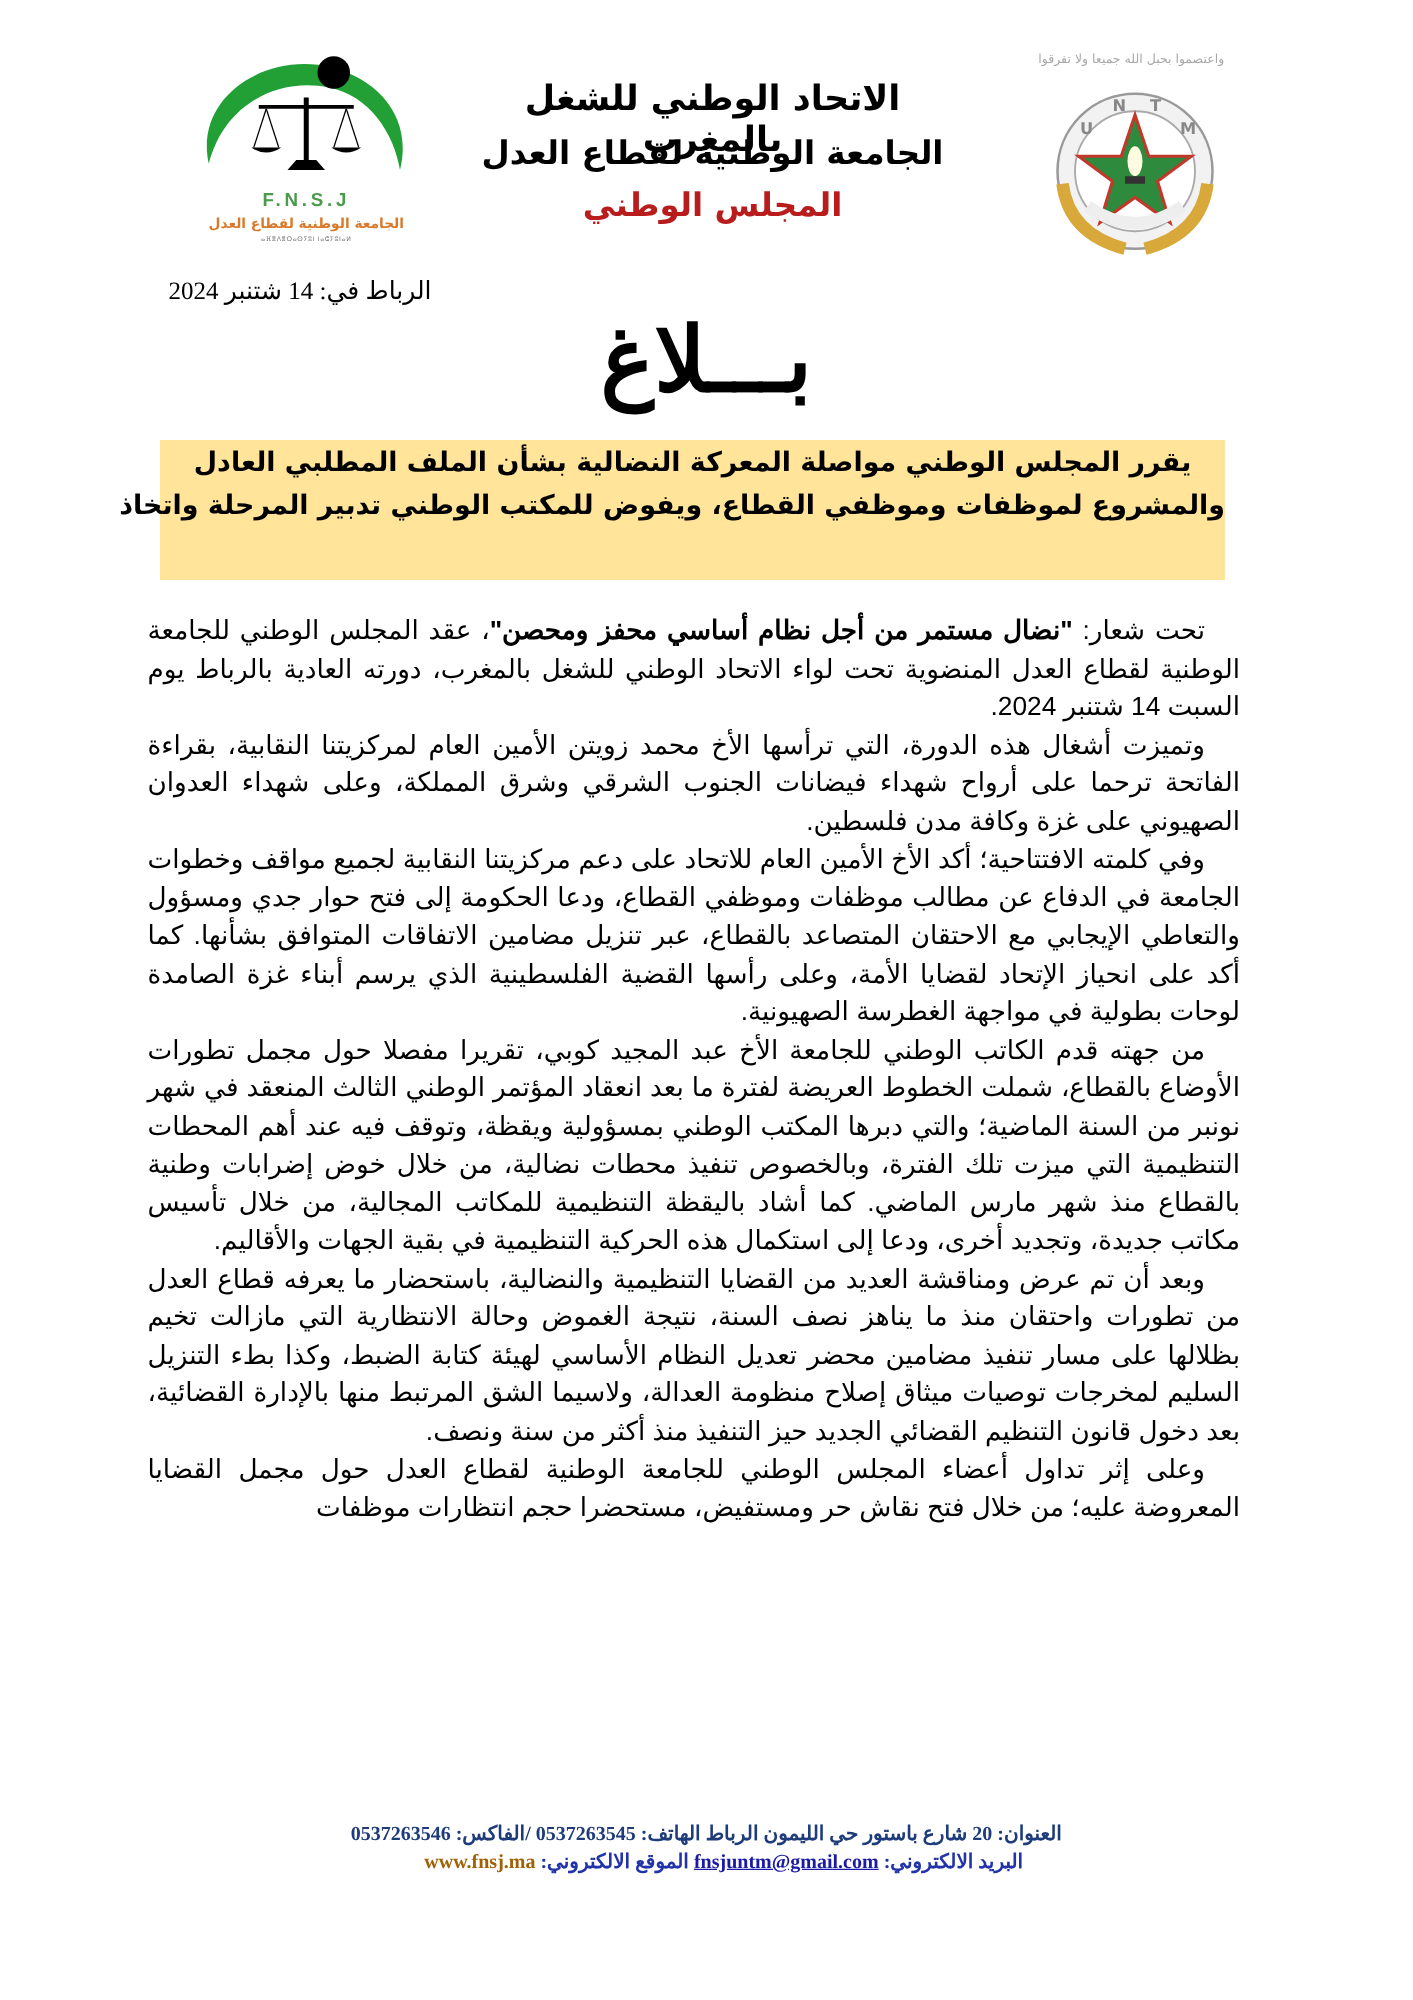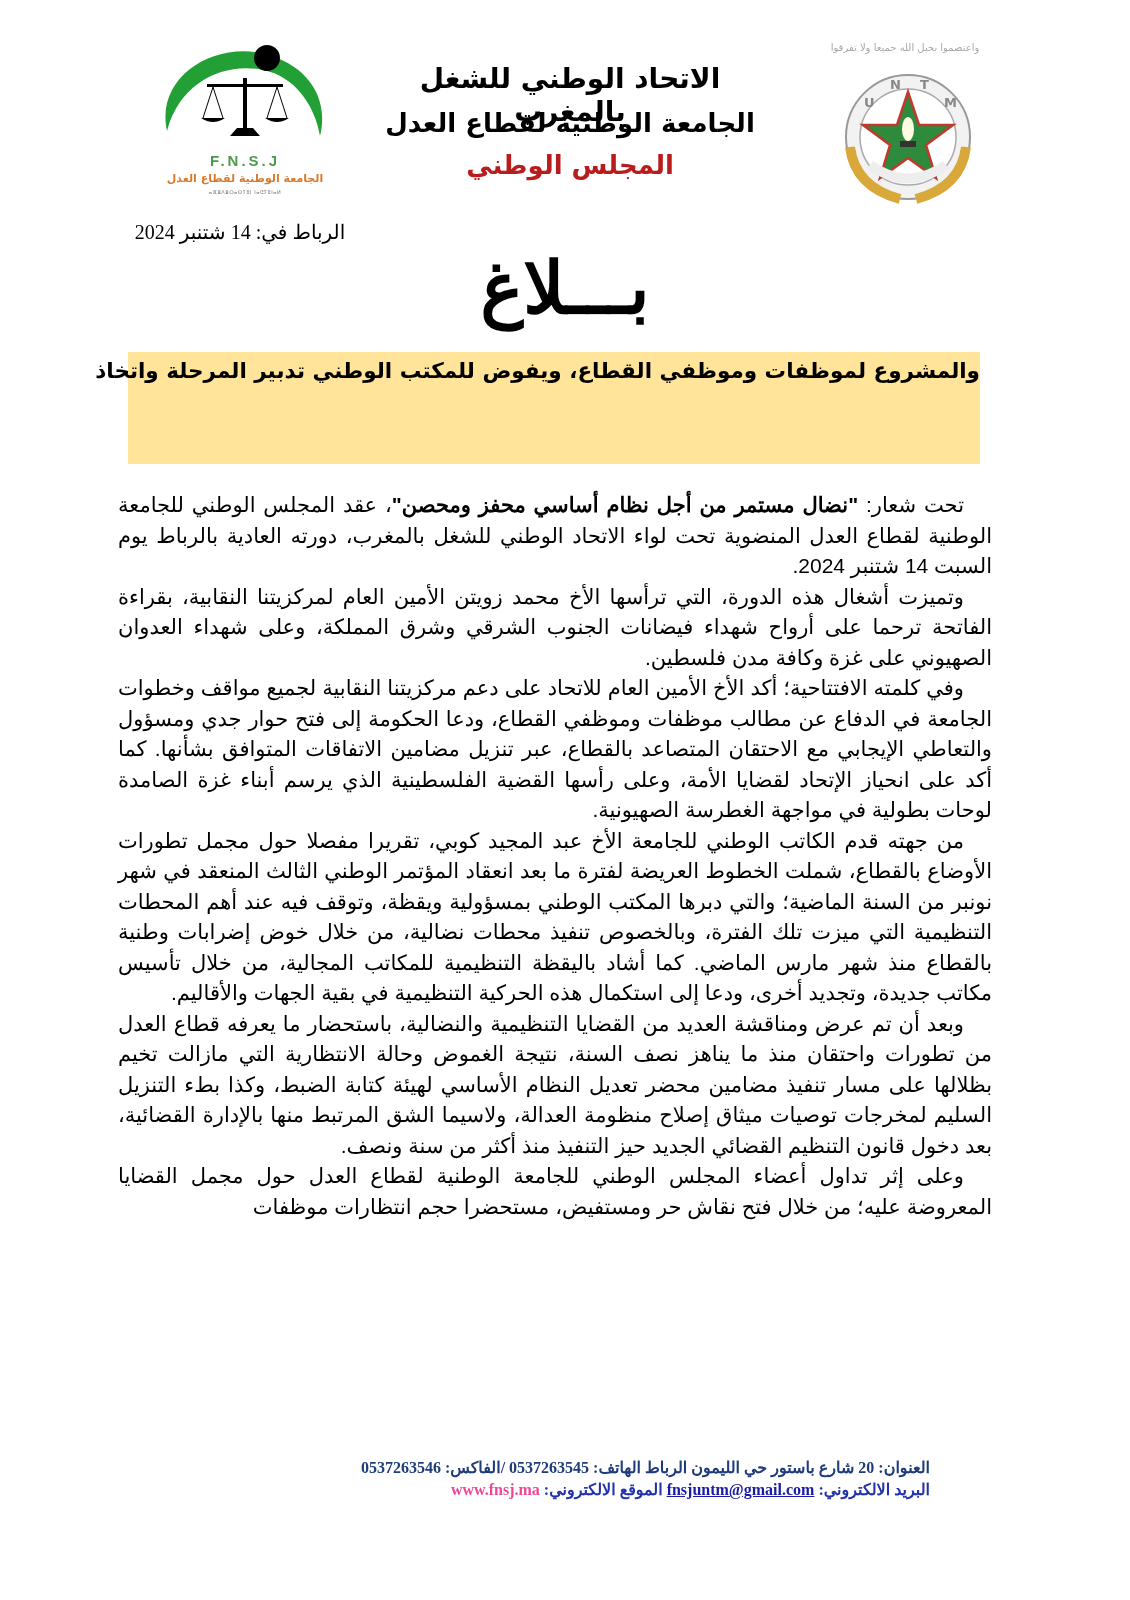--- a/index.html
+++ b/index.html
@@ -45,26 +45,26 @@
   .highlight div { white-space: nowrap; }
 
   
   .body-text { position: absolute; left: 118px; top: 490px; width: 874px; direction: rtl;
                font-family: "Liberation Sans", sans-serif; font-size: 21px; line-height: 30.5px;
                text-align: justify; }
   .body-text p { margin: 0; text-indent: 28px; }
   .body-text b { font-weight: bold; }
 
   
-  .footer { position: absolute; left: 200px; top: 1457px; width: 730px; text-align: right;
+  .footer { position: absolute; left: 200px; top: 1457px; width: 730px; text-align: center;
             direction: rtl; font-family: "Liberation Serif", serif; font-weight: bold; color: #1f3c7a; }
   .footer .l1 { font-size: 16px; line-height: 22px; }
   .footer .l2 { font-size: 16px; line-height: 22px; color: #2233aa; }
   .footer .email { text-decoration: underline; color: #1a1aa6; margin-top: 32px; }
-  .footer .web { color: #ec4899; margin-left: 28px; }
+  .footer .web { color: #a16207; margin-left: 28px; }
 </style>
 </head>
 <body>
 
 <div class="page">
 
   <div class="logo-left">
     <svg width="200" height="118" viewBox="0 0 200 118">
 
       <path d="M22 95 C 10 40, 70 5, 120 18 C 160 28, 185 60, 175 100 C 170 70, 150 40, 118 34 C 80 26, 35 45, 22 95 Z" fill="#22a035"></path>
@@ -107,20 +107,21 @@
 
       <path d="M30 110 Q35 150 80 162" stroke="#d8a93a" stroke-width="10" fill="none"></path>
       <path d="M146 110 Q141 150 96 162" stroke="#d8a93a" stroke-width="10" fill="none"></path>
       <path d="M50 128 Q88 155 126 128" stroke="#eee" stroke-width="10" fill="none"></path>
     </svg>
   </div>
 
   <div class="balagh">بـــلاغ</div>
 
   <div class="highlight">
+    <div>يقرر المجلس الوطني مواصلة المعركة النضالية بشأن الملف المطلبي العادل</div>
     <div>والمشروع لموظفات وموظفي القطاع، ويفوض للمكتب الوطني تدبير المرحلة واتخاذ</div>
   </div>
 
   <div class="body-text">
     <p><span>تحت شعار: </span><b>"نضال مستمر من أجل نظام أساسي محفز ومحصن"</b><span>، عقد المجلس الوطني للجامعة الوطنية لقطاع العدل المنضوية تحت لواء الاتحاد الوطني للشغل بالمغرب، دورته العادية بالرباط يوم السبت 14 شتنبر 2024.</span></p>
     <p>وتميزت أشغال هذه الدورة، التي ترأسها الأخ محمد زويتن الأمين العام لمركزيتنا النقابية، بقراءة الفاتحة ترحما على أرواح شهداء فيضانات الجنوب الشرقي وشرق المملكة، وعلى شهداء العدوان الصهيوني على غزة وكافة مدن فلسطين.</p>
     <p>وفي كلمته الافتتاحية؛ أكد الأخ الأمين العام للاتحاد على دعم مركزيتنا النقابية لجميع مواقف وخطوات الجامعة في الدفاع عن مطالب موظفات وموظفي القطاع، ودعا الحكومة إلى فتح حوار جدي ومسؤول والتعاطي الإيجابي مع الاحتقان المتصاعد بالقطاع، عبر تنزيل مضامين الاتفاقات المتوافق بشأنها. كما أكد على انحياز الإتحاد لقضايا الأمة، وعلى رأسها القضية الفلسطينية الذي يرسم أبناء غزة الصامدة لوحات بطولية في مواجهة الغطرسة الصهيونية.</p>
     <p>من جهته قدم الكاتب الوطني للجامعة الأخ عبد المجيد كوبي، تقريرا مفصلا حول مجمل تطورات الأوضاع بالقطاع، شملت الخطوط العريضة لفترة ما بعد انعقاد المؤتمر الوطني الثالث المنعقد في شهر نونبر من السنة الماضية؛ والتي دبرها المكتب الوطني بمسؤولية ويقظة، وتوقف فيه عند أهم المحطات التنظيمية التي ميزت تلك الفترة، وبالخصوص تنفيذ محطات نضالية، من خلال خوض إضرابات وطنية بالقطاع منذ شهر مارس الماضي. كما أشاد باليقظة التنظيمية للمكاتب المجالية، من خلال تأسيس مكاتب جديدة، وتجديد أخرى، ودعا إلى استكمال هذه الحركية التنظيمية في بقية الجهات والأقاليم.</p>
     <p>وبعد أن تم عرض ومناقشة العديد من القضايا التنظيمية والنضالية، باستحضار ما يعرفه قطاع العدل من تطورات واحتقان منذ ما يناهز نصف السنة، نتيجة الغموض وحالة الانتظارية التي مازالت تخيم بظلالها على مسار تنفيذ مضامين محضر تعديل النظام الأساسي لهيئة كتابة الضبط، وكذا بطء التنزيل السليم لمخرجات توصيات ميثاق إصلاح منظومة العدالة، ولاسيما الشق المرتبط منها بالإدارة القضائية، بعد دخول قانون التنظيم القضائي الجديد حيز التنفيذ منذ أكثر من سنة ونصف.</p>
     <p>وعلى إثر تداول أعضاء المجلس الوطني للجامعة الوطنية لقطاع العدل حول مجمل القضايا المعروضة عليه؛ من خلال فتح نقاش حر ومستفيض، مستحضرا حجم انتظارات موظفات</p>

